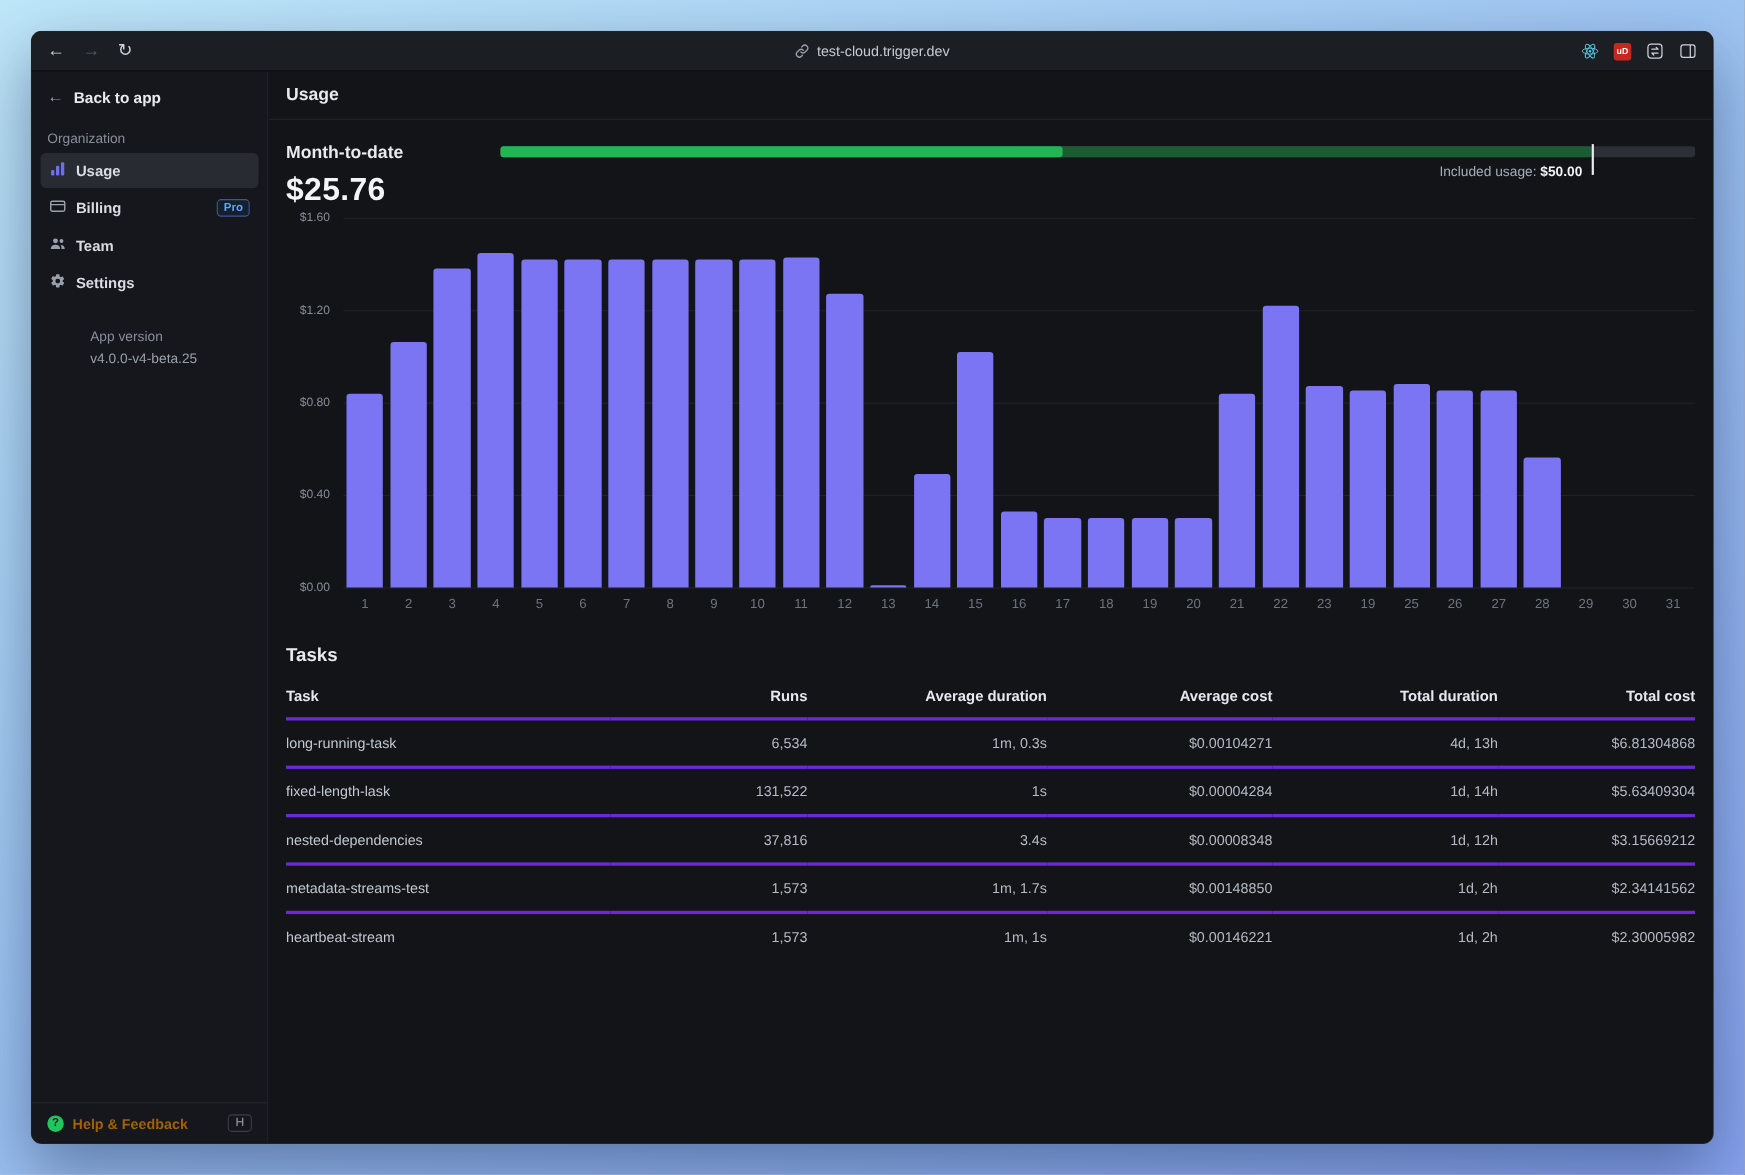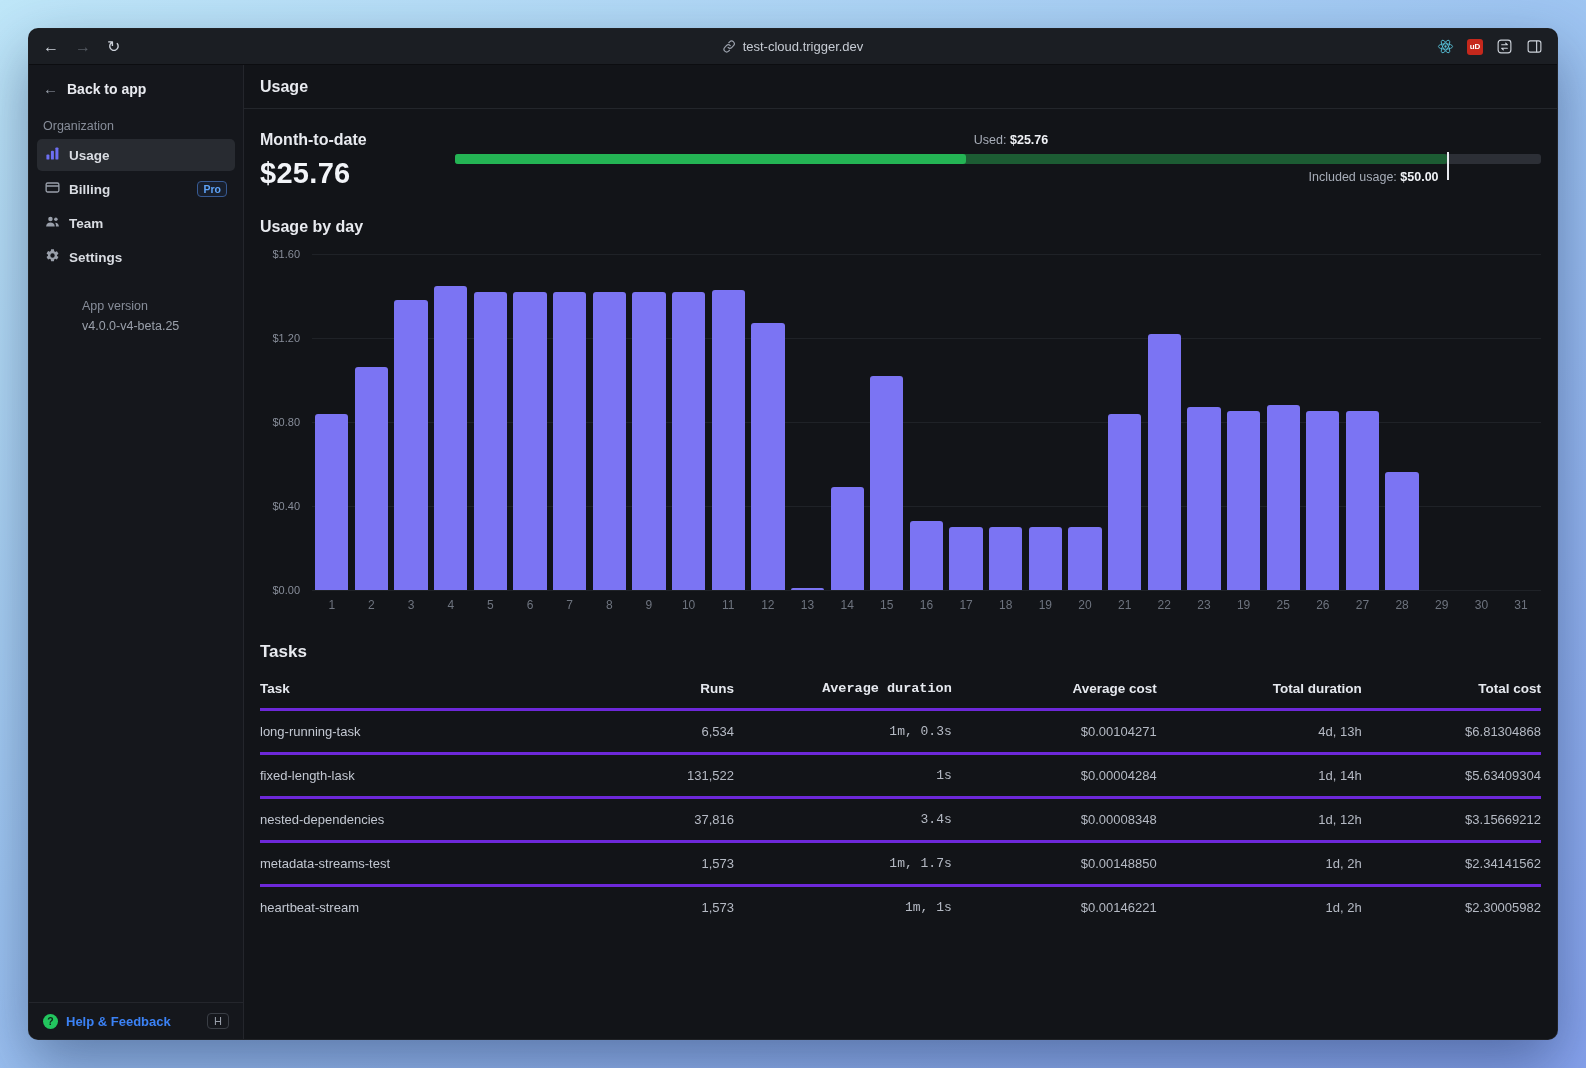--- a/index.html
+++ b/index.html
@@ -66,21 +66,21 @@
   .sidebar-spacer { flex:1; }
   .sidebar-footer {
     border-top:1px solid #24262c; padding:10px 14px;
     display:flex; align-items:center; gap:8px; cursor:pointer;
   }
   .help-icon {
     width:15px; height:15px; border-radius:50%; background:#22c55e;
     color:#10251a; font-size:10.5px; font-weight:bold;
     display:flex; align-items:center; justify-content:center;
   }
-  .sidebar-footer .txt { color:#3b82f6; font-size:13px; font-weight:600; }
+  .sidebar-footer .txt { color:#a16207; font-size:13px; font-weight:600; }
   .kbd-badge {
     margin-left:auto; border:1px solid #3a3e45; border-radius:4px;
     padding:1px 6px; color:#9aa0ab; font-size:11px;
   }
   
   .main { flex:1; min-width:0; background:#121418; display:flex; flex-direction:column; overflow:hidden; }
   .main-header {
     flex:0 0 44px; border-bottom:1px solid #23262b; display:flex; align-items:center;
     padding:0 16px; color:#e8eaef; font-size:16px; font-weight:700;
   }
@@ -133,21 +133,21 @@
     color:#e5e8ee; font-size:13.5px; font-weight:700; text-align:right;
     padding:13px 0 12px;
   }
   table.tasks th.task-col { text-align:left; }
   table.tasks td {
     color:#b5bac4; font-size:13px; text-align:right;
     padding:13px 0; border-top:3px solid #6d28d9;
   }
   table.tasks td.task-col { text-align:left; color:#c2c7d1; }
   table.tasks th:nth-child(2), table.tasks td:nth-child(2) { width:14%; }
-  table.tasks th:nth-child(3), table.tasks td:nth-child(3) { width:17%;font-family:Liberation Mono, monospace; }
+  table.tasks th:nth-child(3), table.tasks td:nth-child(3) { width:17%; }
   table.tasks th:nth-child(4), table.tasks td:nth-child(4) { width:16%; }
   table.tasks th:nth-child(5), table.tasks td:nth-child(5) { width:16%; }
   table.tasks th:nth-child(6), table.tasks td:nth-child(6) { width:14%; }
 </style>
 </head>
 <body>
 
 <div class="window">
 
   <div class="chrome">
@@ -254,44 +254,35 @@
     <div class="main">
       <div class="main-header">Usage</div>
 
 
       <div class="mtd">
         <div class="mtd-left">
           <div class="mtd-title">Month-to-date</div>
           <div class="mtd-amount">$25.76</div>
         </div>
         <div class="meter">
-          <div class="meter-top">
-            <span class="pair" style="left: calc(47.04% + 8px);">
-              <span class="lbl-dim">Used:</span>
-              <span class="lbl-bright">$25.76</span>
-            </span>
-          </div>
           <div class="meter-track">
             <div class="meter-included">
               <div class="meter-used" style="width: 51.52%;"></div>
             </div>
             <div class="meter-marker"></div>
           </div>
           <div class="meter-bottom">
             <span class="pair">
               <span class="lbl-dim">Included usage:</span>
               <span class="lbl-bright">$50.00</span>
             </span>
           </div>
         </div>
       </div>
 
-      <div class="chart-title-row">
-        <div class="section-title">Usage by day</div>
-      </div>
 
       <div class="chart">
         <div class="y-axis">
             <div class="y-tick" style="top: 0%;">$1.60</div>
             <div class="y-tick" style="top: 25%;">$1.20</div>
             <div class="y-tick" style="top: 50%;">$0.80</div>
             <div class="y-tick" style="top: 75%;">$0.40</div>
             <div class="y-tick" style="top: 100%;">$0.00</div>
           </div>
         <div class="plot-wrap">

